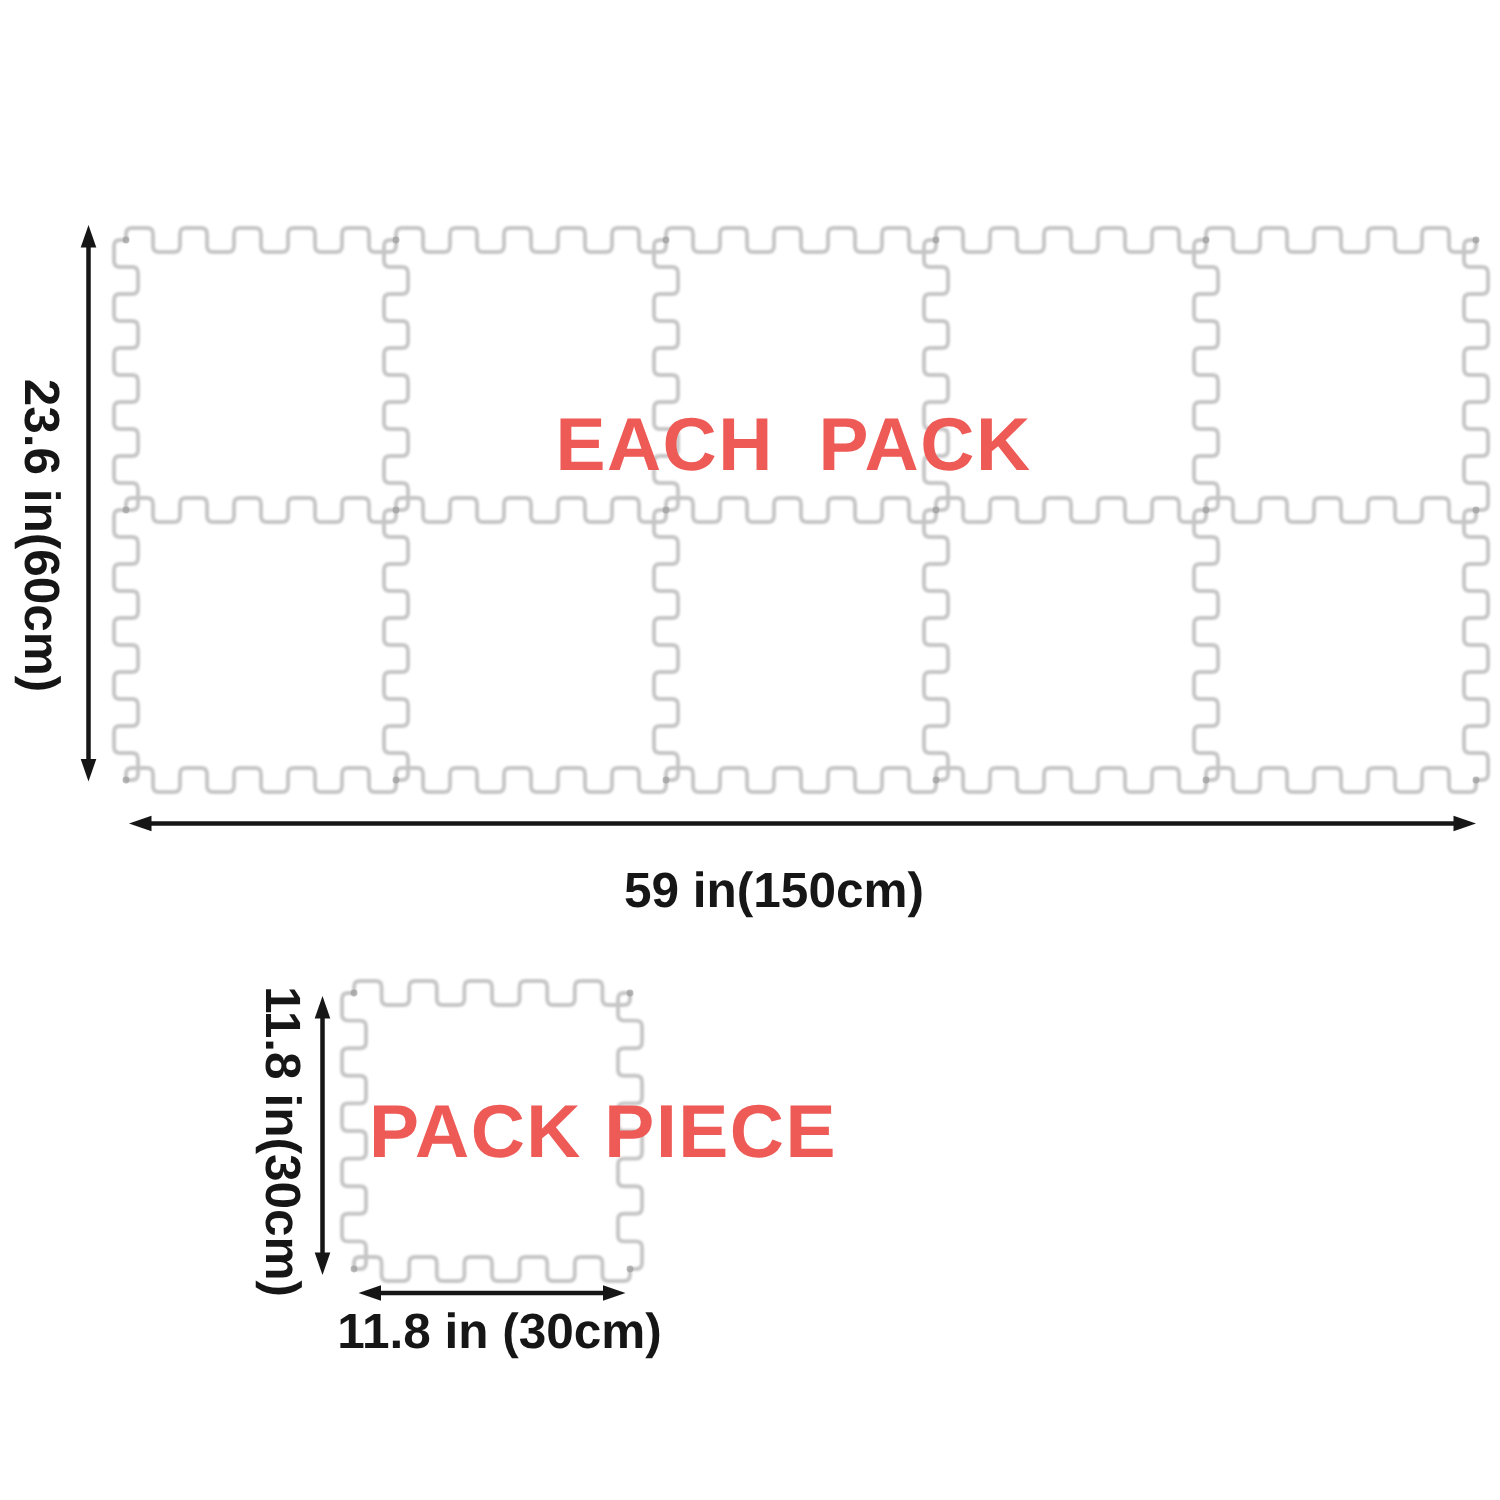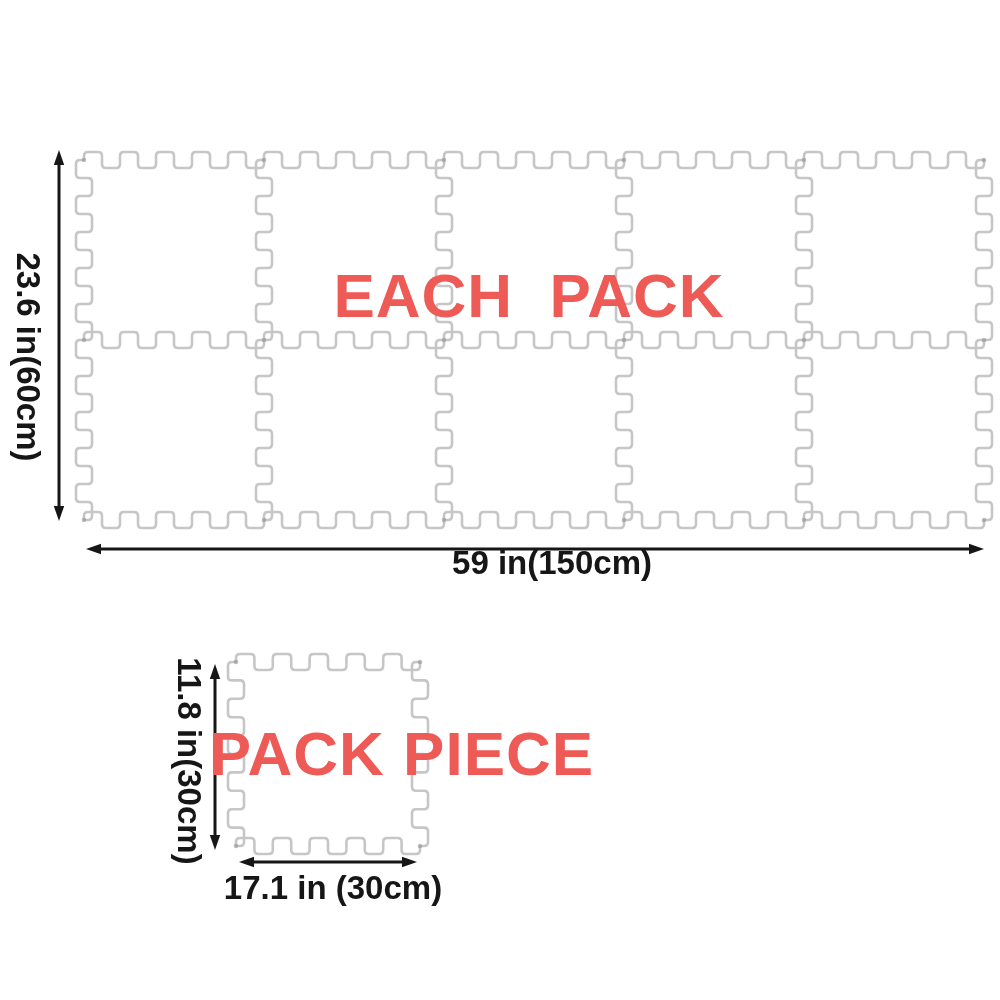--- a/index.html
+++ b/index.html
@@ -19,23 +19,23 @@
   .label{
     position:absolute;
     font-weight:700;
     color:var(--ink);
     white-space:pre;
     line-height:1;
     transform:translate(-50%,-50%);
   }
   .dim{font-size:33px;letter-spacing:0;}
   .rot{transform:translate(-50%,-50%) rotate(90deg);}
-  .accent{font-size:62px;color:var(--accent);letter-spacing:1px;text-align:right;}
+  .accent{font-size:50px;color:var(--accent);letter-spacing:1px;text-align:right;}
   #lbl-pack-h{left:28px;top:357px;}
-  #lbl-pack-w{left:516px;top:562px;margin-left:36px;}
+  #lbl-pack-w{left:516px;top:593px;}
   #lbl-pack-title{left:529px;top:296px;}
   #lbl-piece-h{left:189px;top:761px;}
   #lbl-piece-title{left:402px;top:754px;}
   #lbl-piece-w{left:333px;top:887px;}
 </style>
 </head>
 <body>
 
 <div class="canvas">
 
@@ -113,14 +113,14 @@
   <div class="label dim rot" id="lbl-pack-h">23.6 in(60cm)</div>
 
   <div class="label accent" id="lbl-pack-title">EACH  PACK</div>
 
   <div class="label dim" id="lbl-pack-w">59 in(150cm)</div>
 
   <div class="label dim rot" id="lbl-piece-h">11.8 in(30cm)</div>
 
   <div class="label accent" id="lbl-piece-title">PACK PIECE</div>
 
-  <div class="label dim" id="lbl-piece-w">17.1 in (30cm)</div>
+  <div class="label dim" id="lbl-piece-w">11.8 in (30cm)</div>
 </div>
 
 </body></html>

